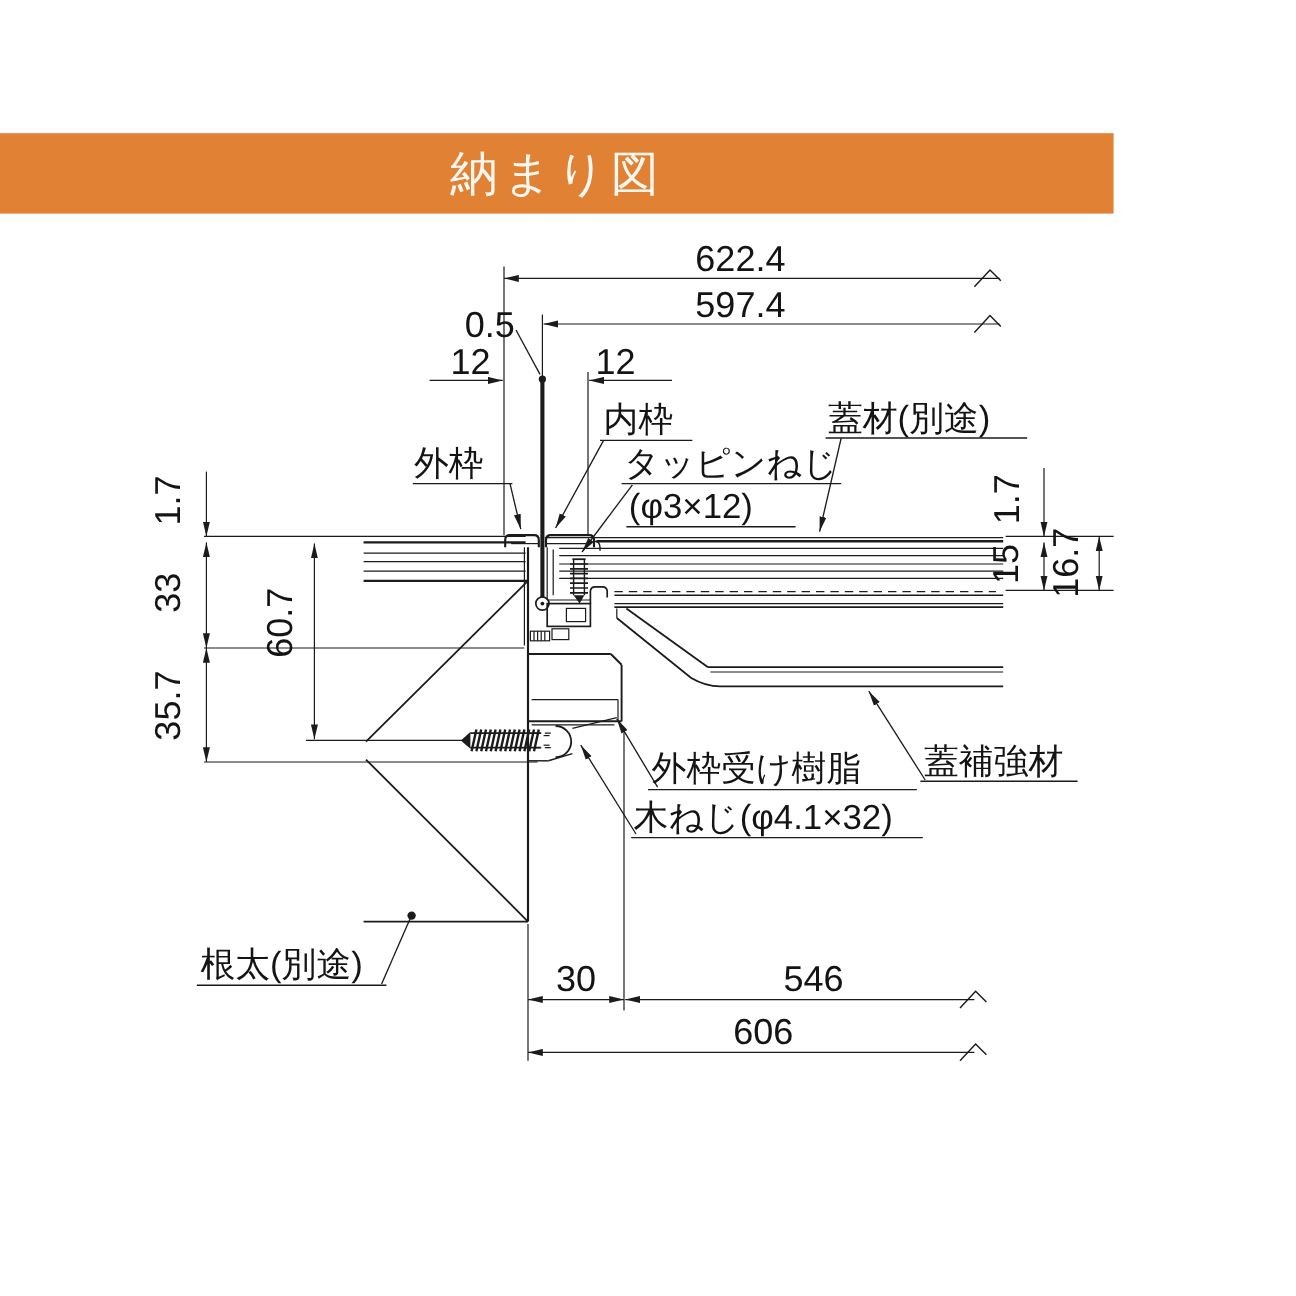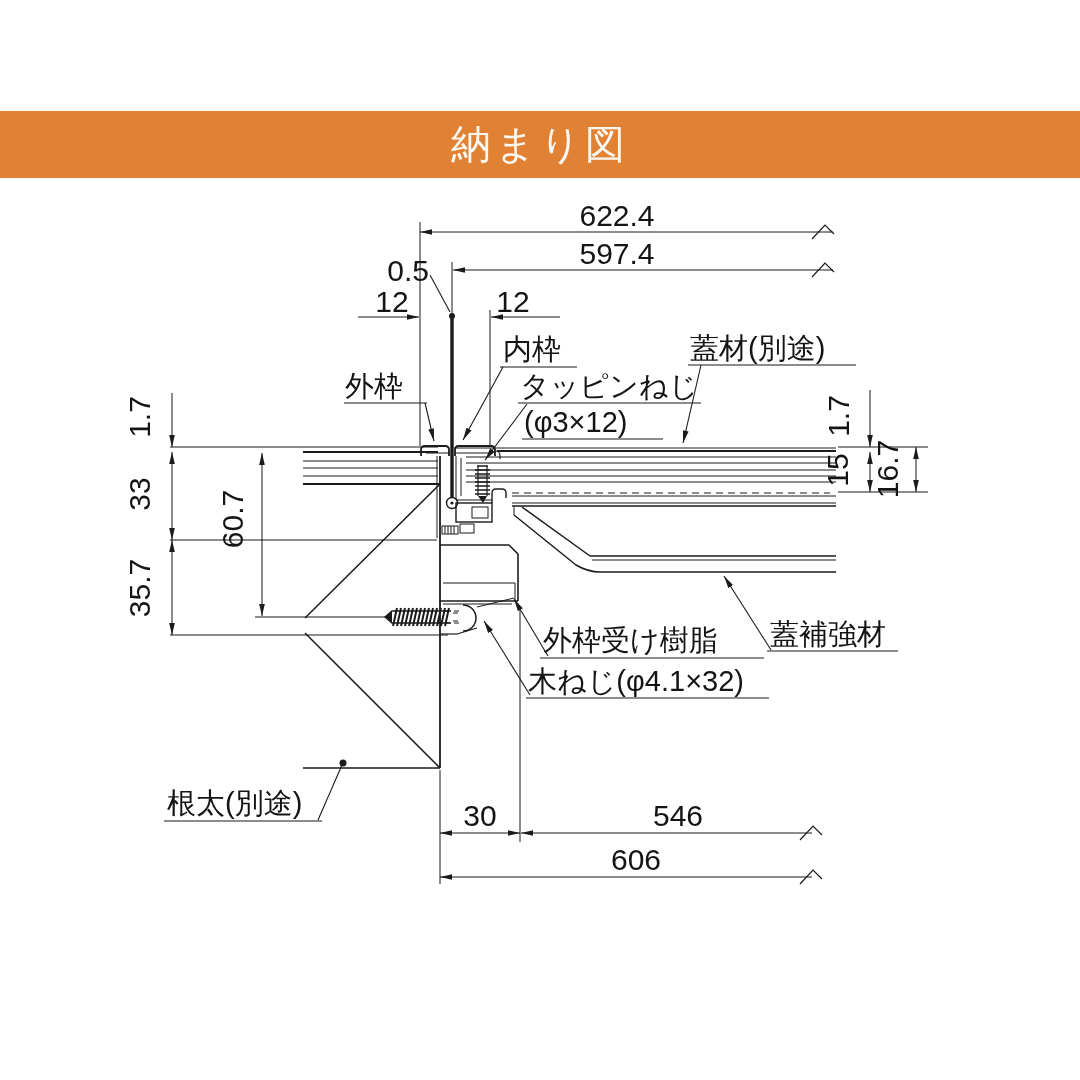--- a/index.html
+++ b/index.html
@@ -1,18 +1,18 @@
 <!DOCTYPE html>
 <html><head>
 <meta charset="utf-8">
 <style>
   html,body{margin:0;padding:0;background:#ffffff;}
   .canvas{position:relative;width:1080px;height:1080px;background:#ffffff;overflow:hidden;
           font-family:"Liberation Sans", sans-serif;}
-  .banner{position:absolute;left:0;top:111px;width:1080px;height:67px;background:#E08133;
+  .banner{position:absolute;left:0;top:111px;width:928px;height:67px;background:#E08133;
           display:flex;align-items:center;justify-content:center;text-align:center;}
   .banner span{color:#FAF7F0;font-size:40px;letter-spacing:4px;font-family:"Liberation Sans",sans-serif;}
   svg{position:absolute;left:0;top:0;}
   
   .w1 {stroke:#1b1b1b;stroke-width:1;fill:none;}
   .w11{stroke:#1b1b1b;stroke-width:1.1;fill:none;}
   .w12{stroke:#1b1b1b;stroke-width:1.2;fill:none;}
   .w14{stroke:#1b1b1b;stroke-width:1.4;fill:none;}
   .w15{stroke:#1b1b1b;stroke-width:1.5;fill:none;}
   .w16{stroke:#1b1b1b;stroke-width:1.6;fill:none;}

